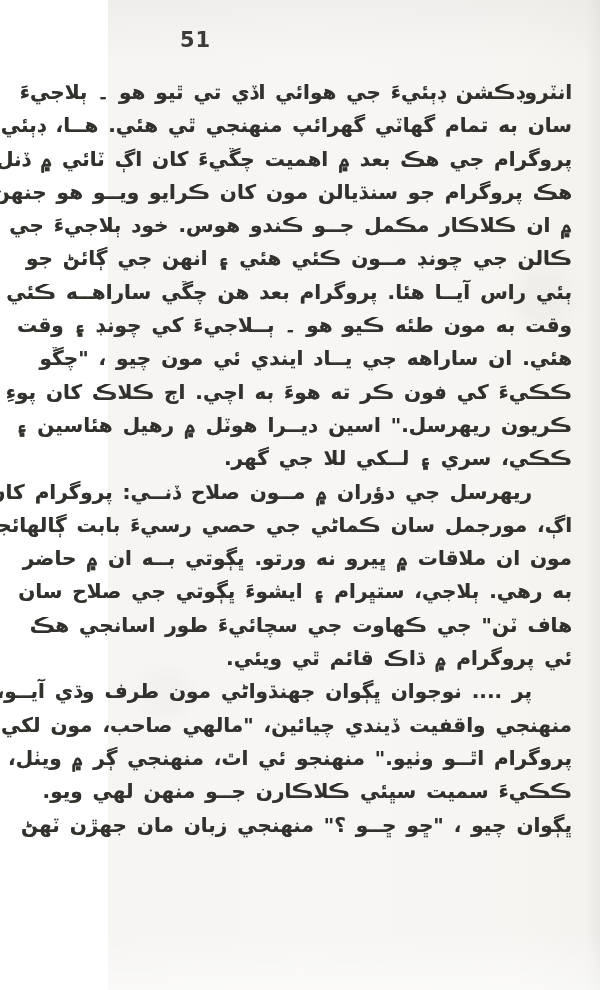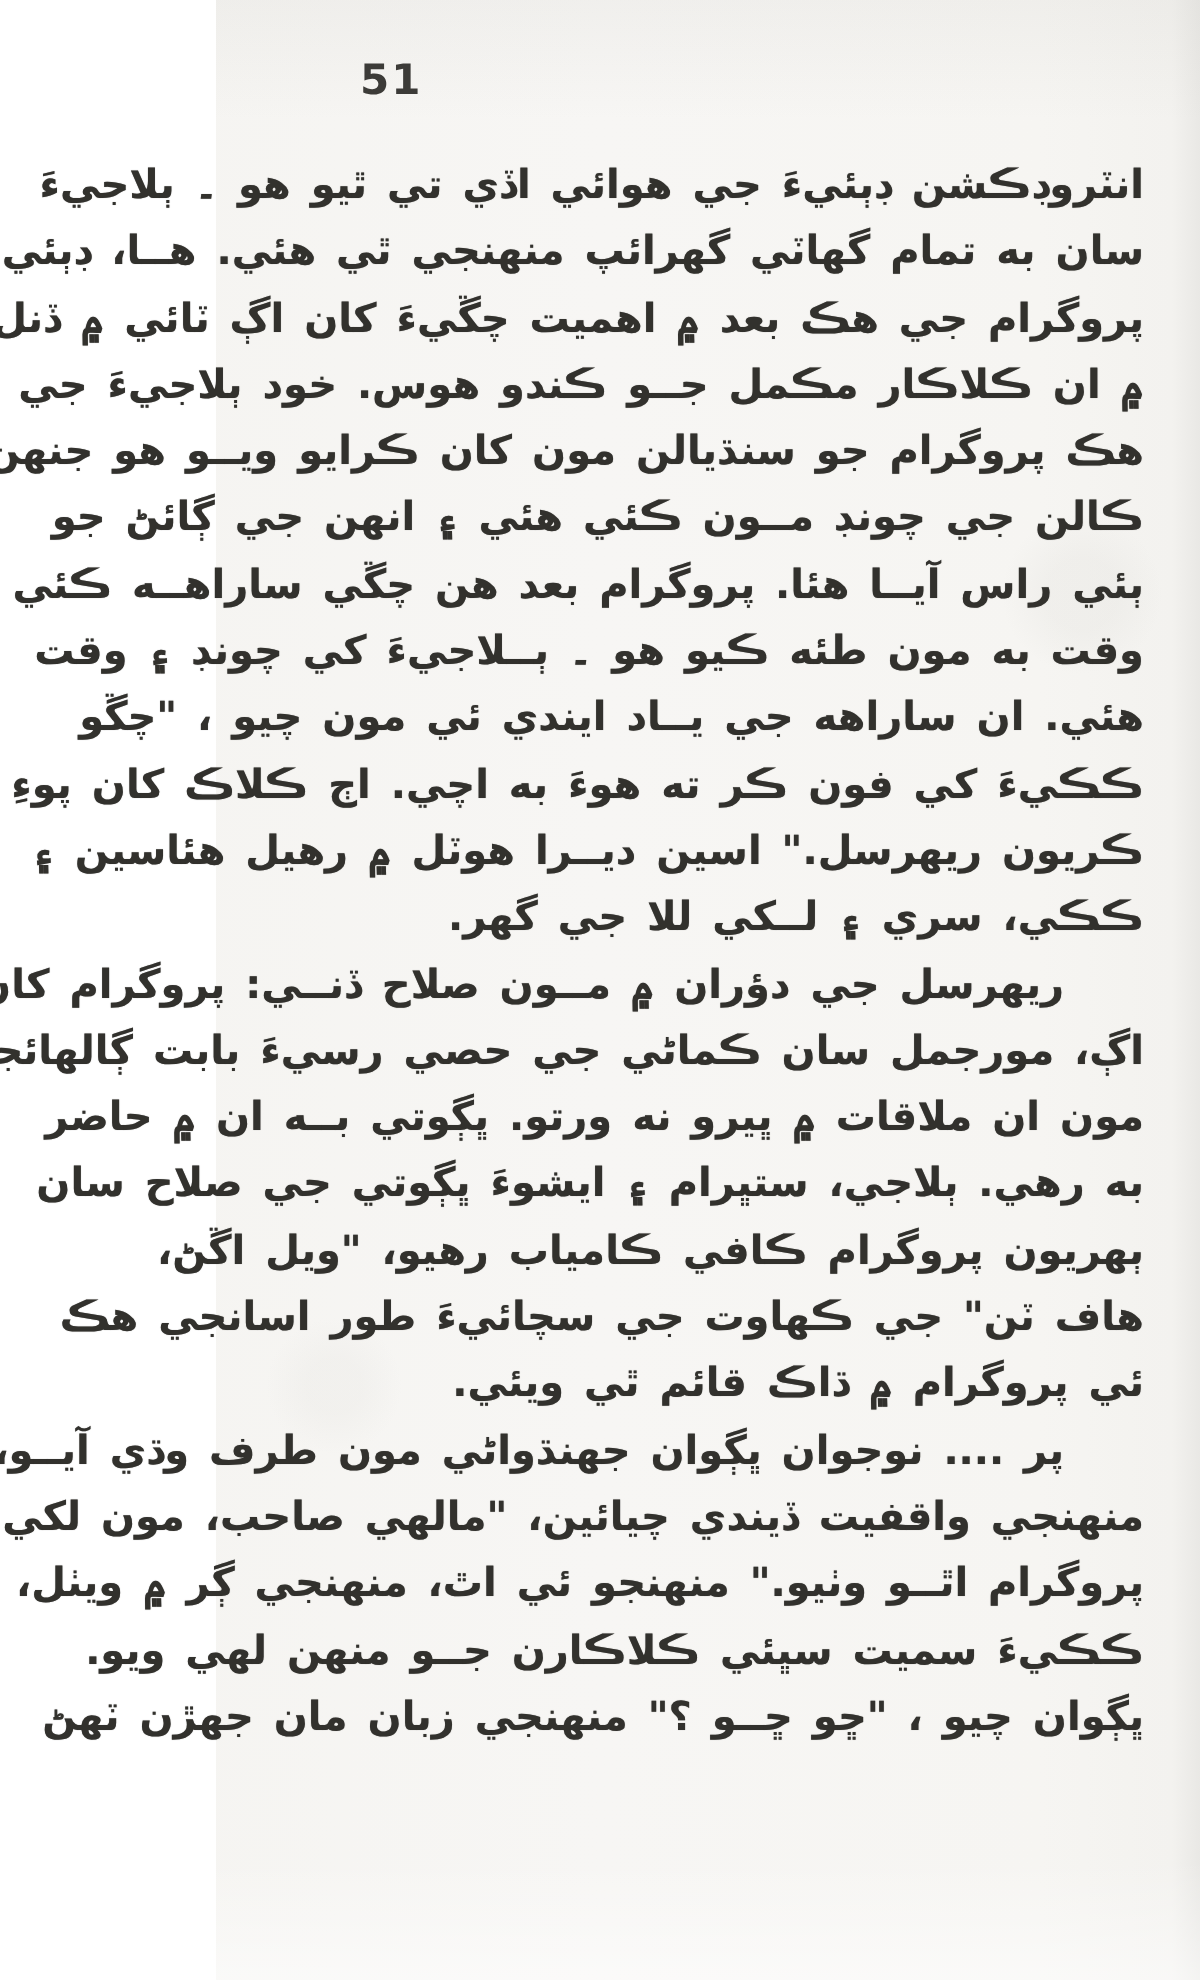--- a/index.html
+++ b/index.html
@@ -58,34 +58,33 @@
 <body>
 
 <div class="page">
 
   <div class="page-number">51</div>
 
   <div class="text-block">
     <div class="line">انٽروڊڪشن ڊٻئيءَ جي هوائي اڏي تي ٿيو هو ۔ ٻلاجيءَ</div>
     <div class="line">سان به تمام گهاٽي گهرائپ منهنجي ٿي هئي. هــا، ڊٻئي</div>
     <div class="line">پروگرام جي هڪ بعد ۾ اهميت چڱيءَ کان اڳ ٽائي ۾ ڏنل</div>
+    <div class="line">هڪ پروگرام جو سنڌيالن مون کان ڪرايو ويــو هو جنهن</div>
     <div class="line">۾ ان ڪلاڪار مڪمل جــو ڪندو هوس. خود ٻلاجيءَ جي</div>
-    <div class="line">هڪ پروگرام جو سنڌيالن مون کان ڪرايو ويــو هو جنهن</div>
     <div class="line">ڪالن جي چونڊ مــون ڪئي هئي ۽ انهن جي ڳائڻ جو</div>
     <div class="line">ٻئي راس آيــا هئا. پروگرام بعد هن چڱي ساراهــه ڪئي</div>
     <div class="line">وقت به مون طئه ڪيو هو ۔ ٻــلاجيءَ کي چونڊ ۽ وقت</div>
     <div class="line">هئي. ان ساراهه جي يــاد ايندي ئي مون چيو ، "چڱو</div>
     <div class="line">ڪڪيءَ کي فون ڪر ته هوءَ به اچي. اڄ ڪلاڪ کان پوءِ</div>
     <div class="line">ڪريون ريهرسل." اسين ديــرا هوٽل ۾ رهيل هئاسين ۽</div>
     <div class="line p-end">ڪڪي، سري ۽ لــکي للا جي گهر.</div>
     <div class="line p-start">ريهرسل جي دؤران ۾ مــون صلاح ڏنــي: پروگرام کان</div>
     <div class="line">اڳ، مورجمل سان ڪماڻي جي حصي رسيءَ بابت ڳالهائجو.</div>
     <div class="line">مون ان ملاقات ۾ ڀيرو نه ورتو. ڀڳوتي بــه ان ۾ حاضر</div>
     <div class="line">به رهي. ٻلاجي، ستڀرام ۽ ايشوءَ ڀڳوتي جي صلاح سان</div>
-    <div class="line">ٻهريون پروگرام ڪافي ڪامياب رهيو، "ويل اڱڻ،</div>
     <div class="line">هاف ٽن" جي ڪهاوت جي سچائيءَ طور اسانجي هڪ</div>
     <div class="line p-end">ئي پروگرام ۾ ڌاڪ قائم ٿي ويئي.</div>
     <div class="line p-start">پر .... نوجوان ڀڳوان جهنڌواڻي مون طرف وڌي آيــو،</div>
     <div class="line">منهنجي واقفيت ڏيندي چيائين، "مالهي صاحب، مون لکي</div>
     <div class="line">پروگرام اٿــو وٺيو." منهنجو ئي اٿ، منهنجي ڳر ۾ ويٺل،</div>
     <div class="line">ڪڪيءَ سميت سڀئي ڪلاڪارن جــو منهن لهي ويو.</div>
     <div class="line">ڀڳوان چيو ، "ڇو ڇــو ؟" منهنجي زبان مان جهڙن ٽهڻ</div>
   </div>
 
 </div>

